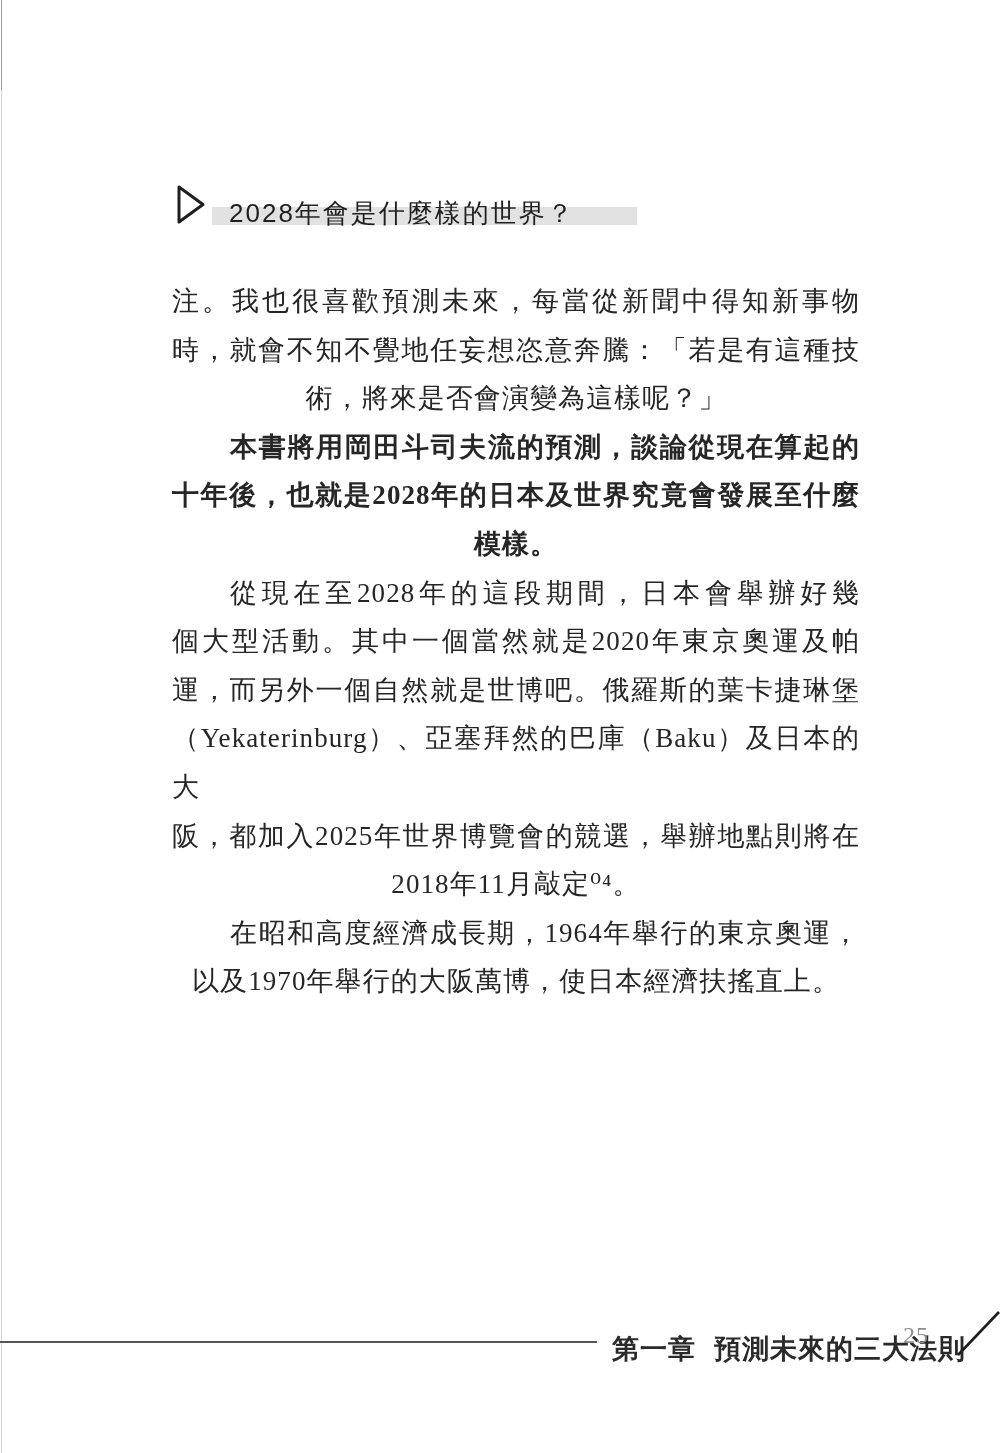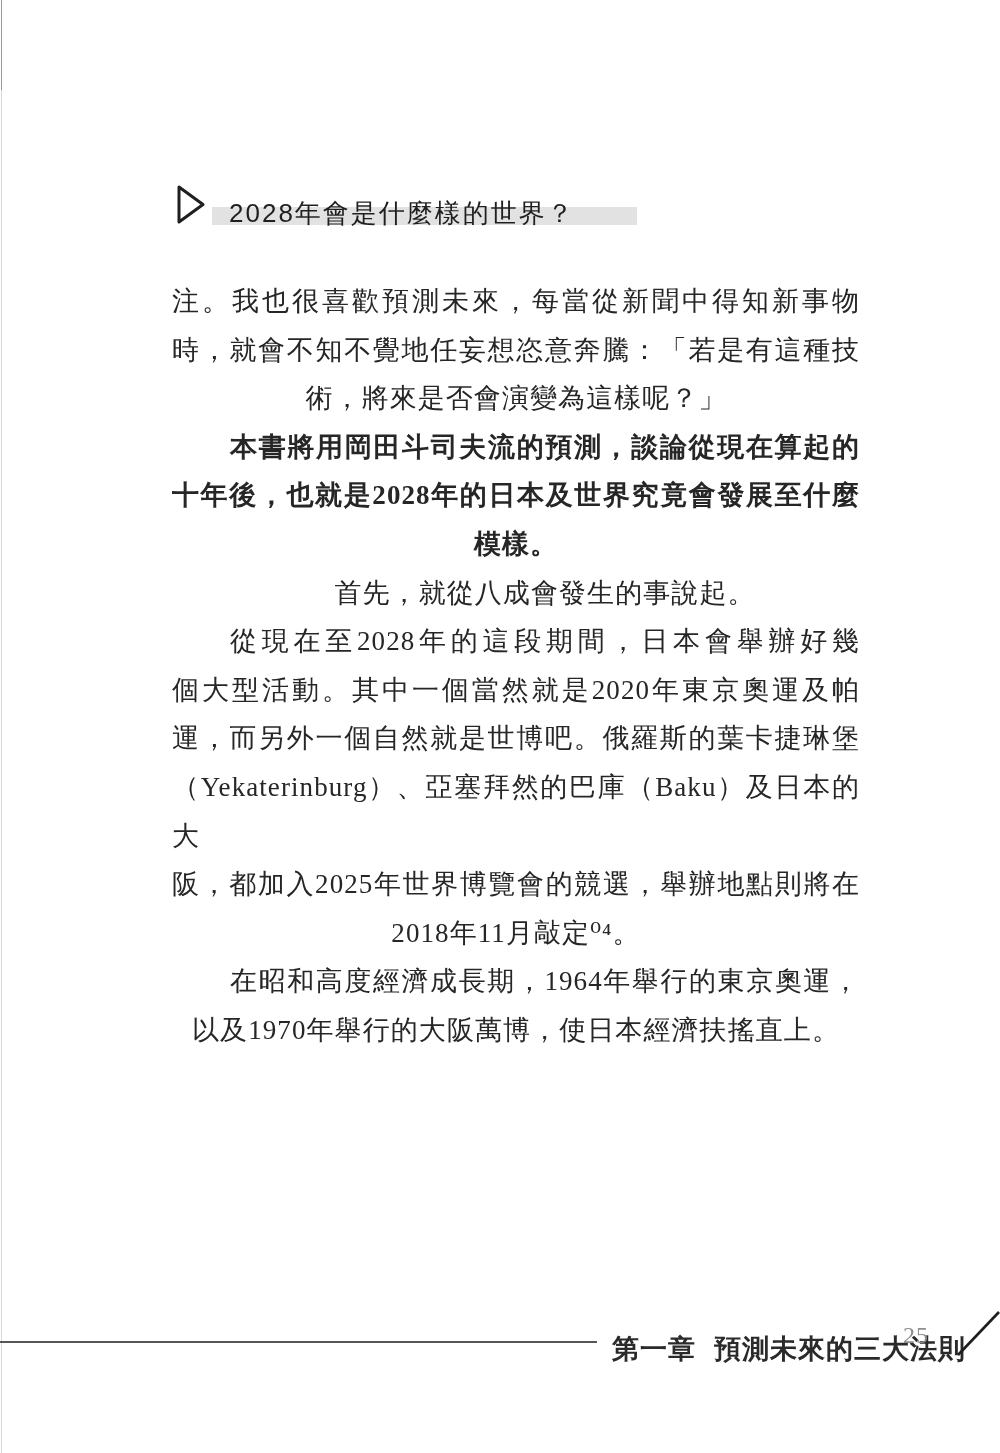--- a/index.html
+++ b/index.html
@@ -80,21 +80,20 @@
     <h1 class="h-text">2028年會是什麼樣的世界？</h1>
   </header>
 
   <main class="body" id="body-text">
       <div class="line stretch">注。我也很喜歡預測未來，每當從新聞中得知新事物</div>
       <div class="line stretch">時，就會不知不覺地任妄想恣意奔騰：「若是有這種技</div>
       <div class="line">術，將來是否會演變為這樣呢？」</div>
       <div class="line bold stretch indent">本書將用岡田斗司夫流的預測，談論從現在算起的</div>
       <div class="line bold stretch">十年後，也就是2028年的日本及世界究竟會發展至什麼</div>
       <div class="line bold">模樣。</div>
-      <div class="line indent">首先，就從八成會發生的事說起。</div>
       <div class="line stretch indent">從現在至2028年的這段期間，日本會舉辦好幾</div>
       <div class="line stretch">個大型活動。其中一個當然就是2020年東京奧運及帕</div>
       <div class="line stretch">運，而另外一個自然就是世博吧。俄羅斯的葉卡捷琳堡</div>
       <div class="line stretch">（Yekaterinburg）、亞塞拜然的巴庫（Baku）及日本的大</div>
       <div class="line stretch">阪，都加入2025年世界博覽會的競選，舉辦地點則將在</div>
       <div class="line">2018年11月敲定⁰⁴。</div>
       <div class="line stretch indent">在昭和高度經濟成長期，1964年舉行的東京奧運，</div>
       <div class="line">以及1970年舉行的大阪萬博，使日本經濟扶搖直上。</div>
     </main>
 

